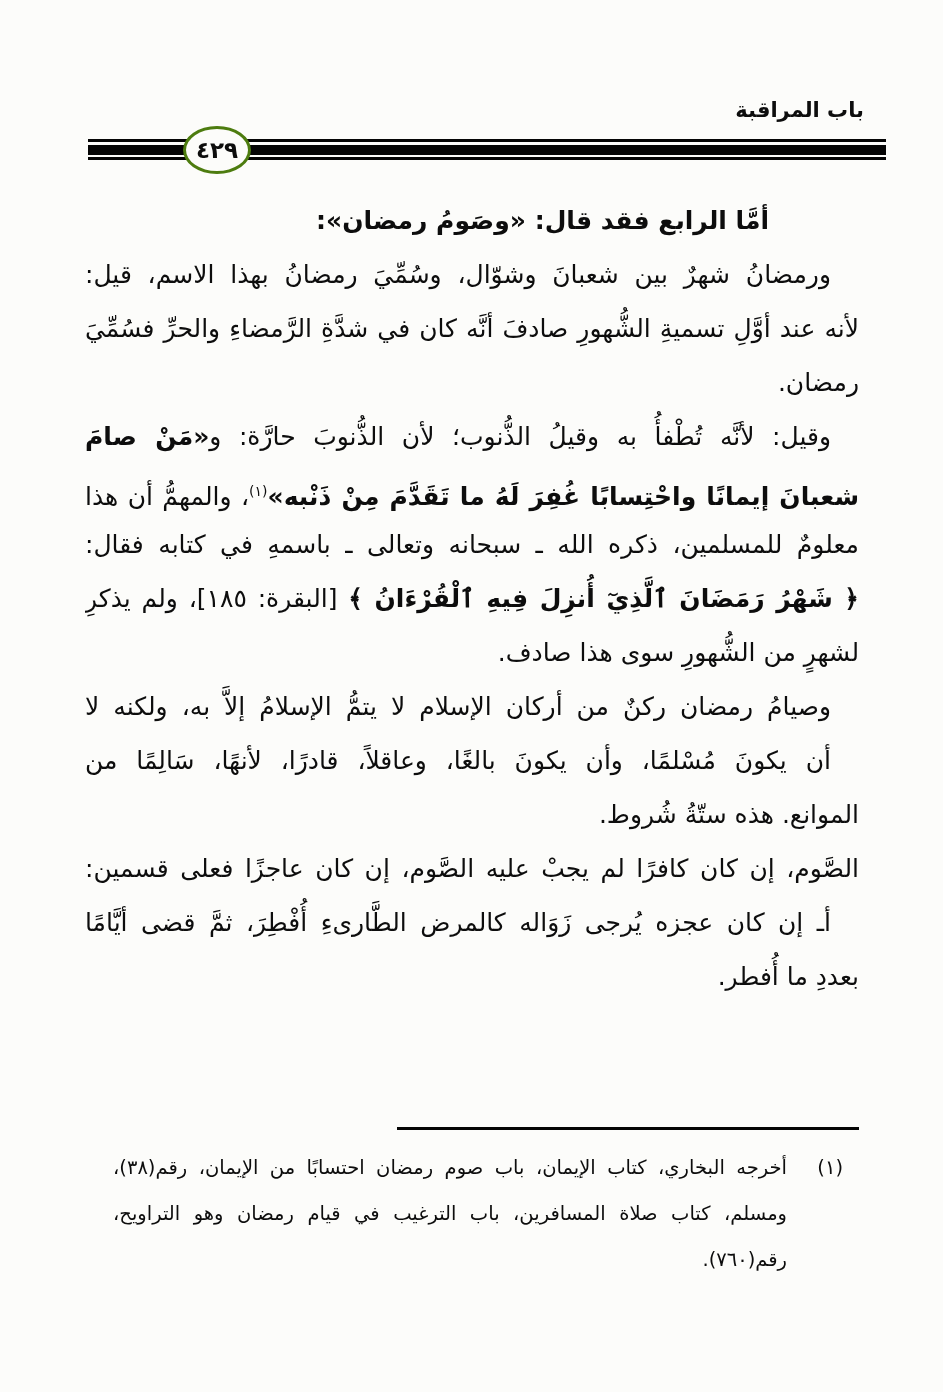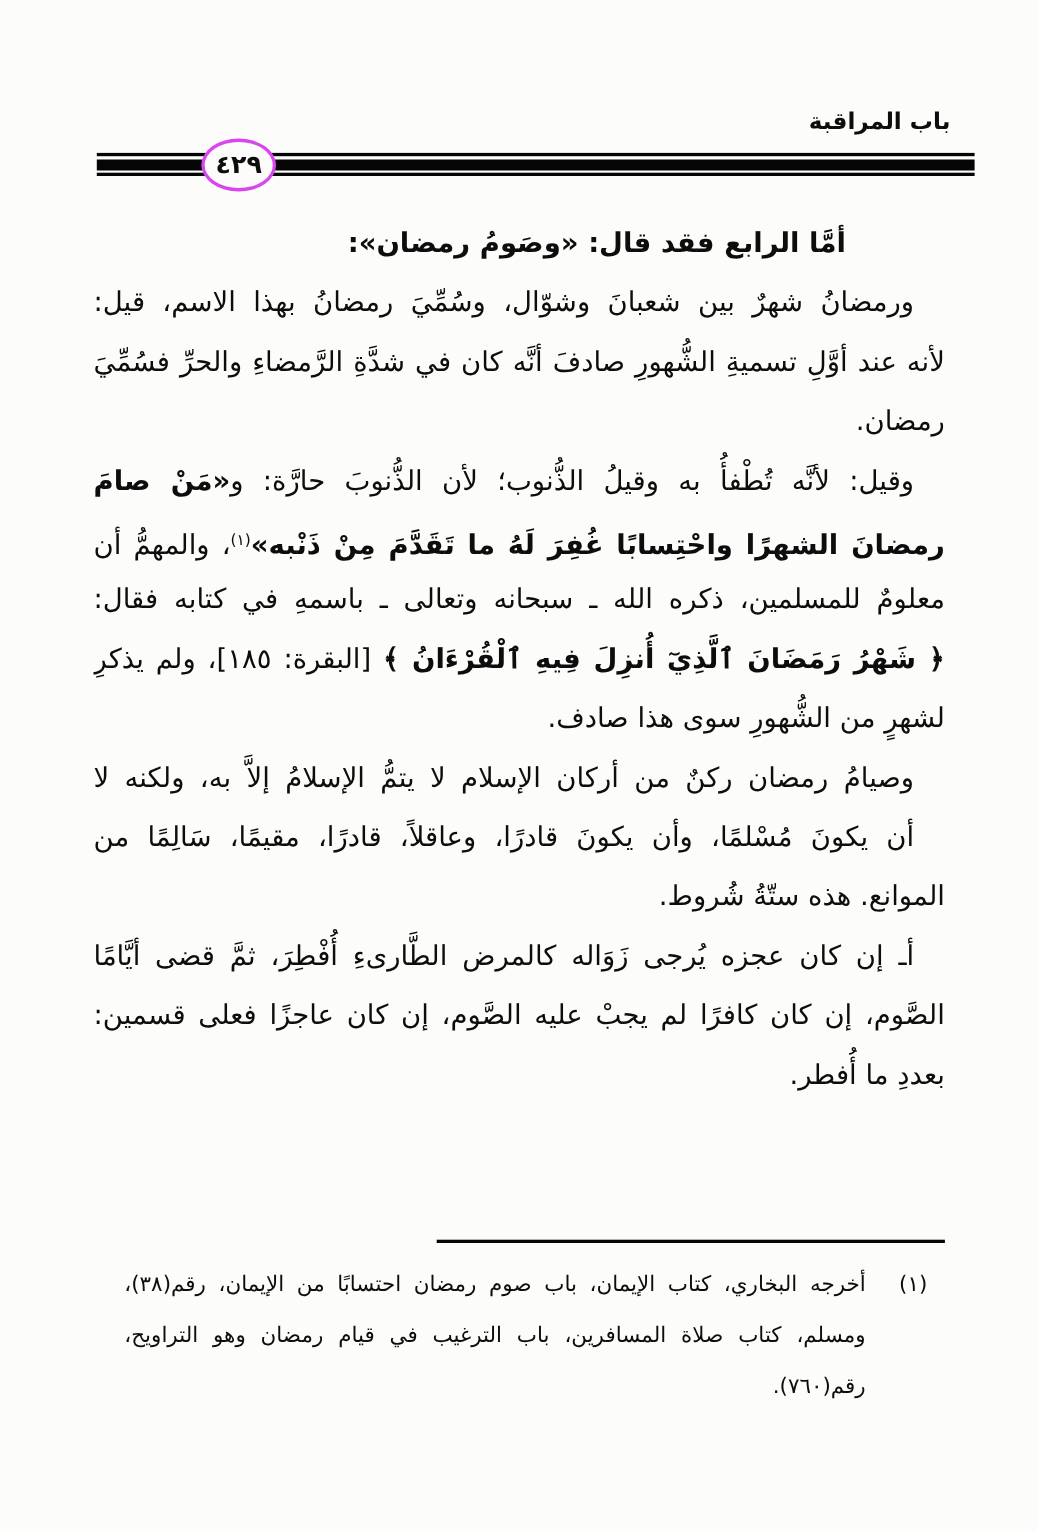--- a/index.html
+++ b/index.html
@@ -39,21 +39,21 @@
   .rule-thin-top    { height: 3px;  background: #050505; margin-bottom: 3px; }
   .rule-thick       { height: 10px; background: #050505; margin-bottom: 2px; }
   .rule-thin-bottom { height: 3px;  background: #050505; }
   .page-number-oval {
     position: absolute;
     top: 126px;
     left: 183px;
     width: 62px;
     height: 42px;
     background: var(--paper, #fcfcfa);
-    border: 3px solid #d946ef;
+    border: 3px solid #4d7c0f;
     border-radius: 50%;
     display: flex;
     align-items: center;
     justify-content: center;
     font-size: 23px;
     font-weight: bold;
     z-index: 2;
   }
 
   
@@ -134,29 +134,29 @@
       <span>٤٢٩</span>
     </div>
   </header>
 
   <main class="body-text">
       <div class="line indent-large line-end"><span class="seg-bold">أمَّا الرابع فقد قال: «وصَومُ رمضان»:</span></div>
       <div class="line indent-normal"><span class="seg-normal">ورمضانُ شهرٌ بين شعبانَ وشوّال، وسُمِّيَ رمضانُ بهذا الاسم، قيل:</span></div>
       <div class="line"><span class="seg-normal">لأنه عند أوَّلِ تسميةِ الشُّهورِ صادفَ أنَّه كان في شدَّةِ الرَّمضاءِ والحرِّ فسُمِّيَ</span></div>
       <div class="line line-end"><span class="seg-normal">رمضان.</span></div>
       <div class="line indent-normal"><span class="seg-normal">وقيل: لأنَّه تُطْفأُ به وقيلُ الذُّنوب؛ لأن الذُّنوبَ حارَّة: و</span><span class="seg-bold">«مَنْ صامَ</span></div>
-      <div class="line"><span class="seg-bold">رمضانَ الشهرًا واحْتِسابًا غُفِرَ لَهُ ما تَقَدَّمَ مِنْ ذَنْبه»</span><span class="seg-fnref">(١)</span><span class="seg-normal">، والمهمُّ أن هذا الشَّهرَ</span></div>
+      <div class="line"><span class="seg-bold">شعبانَ إيمانًا واحْتِسابًا غُفِرَ لَهُ ما تَقَدَّمَ مِنْ ذَنْبه»</span><span class="seg-fnref">(١)</span><span class="seg-normal">، والمهمُّ أن هذا الشَّهرَ</span></div>
       <div class="line"><span class="seg-normal">معلومٌ للمسلمين، ذكره الله ـ سبحانه وتعالى ـ باسمهِ في كتابه فقال:</span></div>
       <div class="line"><span class="seg-quran">﴿ شَهْرُ رَمَضَانَ ٱلَّذِيٓ أُنزِلَ فِيهِ ٱلْقُرْءَانُ ﴾</span><span class="seg-normal"> [البقرة: ١٨٥]، ولم يذكرِ الله اسمًا</span></div>
       <div class="line line-end"><span class="seg-normal">لشهرٍ من الشُّهورِ سوى هذا صادف.</span></div>
       <div class="line indent-normal"><span class="seg-normal">وصيامُ رمضان ركنٌ من أركان الإسلام لا يتمُّ الإسلامُ إلاَّ به، ولكنه لا</span></div>
-      <div class="line indent-normal"><span class="seg-normal">أن يكونَ مُسْلمًا، وأن يكونَ قادرًا، وعاقلاً، قادرًا، مقيمًا، سَالِمًا من</span></div>
+      <div class="line indent-normal"><span class="seg-normal">أن يكونَ مُسْلمًا، وأن يكونَ بالغًا، وعاقلاً، قادرًا، لأنهًا، سَالِمًا من</span></div>
       <div class="line line-end"><span class="seg-normal">الموانع. هذه ستّةُ شُروط.</span></div>
+      <div class="line"><span class="seg-normal">الصَّوم، إن كان كافرًا لم يجبْ عليه الصَّوم، إن كان عاجزًا فعلى قسمين:</span></div>
       <div class="line indent-normal"><span class="seg-normal">أـ إن كان عجزه يُرجى زَوَاله كالمرض الطَّارىءِ أُفْطِرَ، ثمَّ قضى أيَّامًا</span></div>
-      <div class="line"><span class="seg-normal">الصَّوم، إن كان كافرًا لم يجبْ عليه الصَّوم، إن كان عاجزًا فعلى قسمين:</span></div>
       <div class="line line-end"><span class="seg-normal">بعددِ ما أُفطر.</span></div>
     </main>
 
   <footer class="footnotes">
     <div class="fn-divider"></div>
     <div class="footnote">
       <span class="fn-marker">(١)</span>
       <span class="fn-text"><div class="fn-line">أخرجه البخاري، كتاب الإيمان، باب صوم رمضان احتسابًا من الإيمان، رقم(٣٨)،</div><div class="fn-line">ومسلم، كتاب صلاة المسافرين، باب الترغيب في قيام رمضان وهو التراويح،</div><div class="fn-line line-end">رقم(٧٦٠).</div></span>
     </div>
   </footer>

